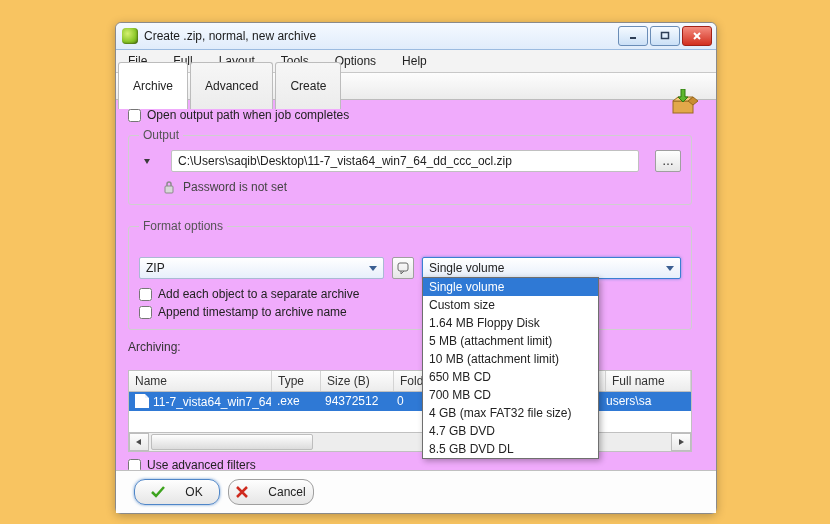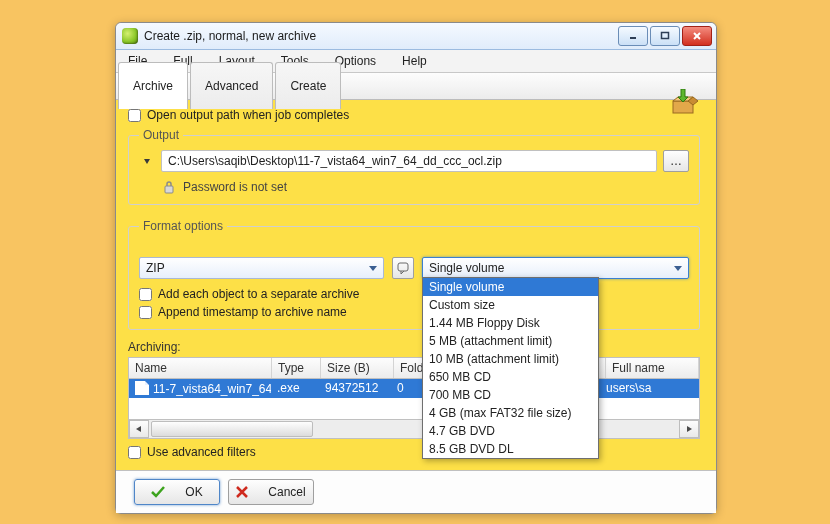--- a/index.html
+++ b/index.html
@@ -14,45 +14,45 @@
   .winbtn.close{background:linear-gradient(#f48c7f,#d22f1f);border-color:#a22016;}
   .winbtn svg{pointer-events:none;}
   
   .menubar{height:22px;display:flex;align-items:center;padding:0 4px;border-bottom:1px solid #c8c8c8;gap:10px;background:#f3f3f3;}
   .menuitem{padding:2px 8px;border-radius:3px;cursor:pointer;}
   
   .tabrow{height:26px;background:linear-gradient(#fdfdfd,#ececec);border-bottom:1px solid #bcbcbc;display:flex;align-items:flex-end;padding:0 2px;}
   .tab{padding:16px 14px;border:1px solid #bcbcbc;border-bottom:none;margin-right:2px;border-radius:3px 3px 0 0;background:linear-gradient(#f6f6f6,#ececec);cursor:pointer;position:relative;top:10px;}
   .tab.active{background:#fff;z-index:2;}
   
-  .body{flex:1;background:#fde047;padding:8px 16px 0 12px;display:flex;flex-direction:column;overflow:hidden;}
+  .body{flex:1;background:#f0abfc;padding:8px 24px 0 12px;display:flex;flex-direction:column;overflow:hidden;}
   .check{display:flex;align-items:center;gap:6px;}
   .check input{margin:0;}
   fieldset{border:1px solid #cfcfcf;border-radius:3px;margin:6px 0 8px 0;padding:8px 10px 10px 10px;}
   legend{padding:0 4px;color:#555;}
-  .outputrow{display:flex;align-items:center;gap:6px;}
+  .outputrow{display:flex;align-items:center;gap:16px;}
   .collapser{width:16px;height:16px;display:flex;align-items:center;justify-content:center;cursor:pointer;}
   .pathfield{flex:1;border:1px solid #c0c0c0;background:#fff;padding:3px 6px;border-radius:2px;}
   .sqbtn{width:24px;height:20px;border:1px solid #9f9f9f;border-radius:2px;background:linear-gradient(#fefefe,#e6e6e6);display:flex;align-items:center;justify-content:center;cursor:pointer;}
   .pwrow{display:flex;align-items:center;gap:8px;margin-top:8px;padding-left:24px;color:#444;}
   .lockicon{width:12px;height:14px;}
   .formatrow{display:flex;align-items:center;gap:8px;margin-top:16px;}
   .combo{flex:1;border:1px solid #aab9d4;border-radius:2px;background:linear-gradient(#ffffff,#e7effb);height:20px;display:flex;align-items:center;padding:0 6px;justify-content:space-between;cursor:pointer;}
   .combo .arrow{border-left:4px solid transparent;border-right:4px solid transparent;border-top:5px solid #3b5f92;}
   .combo.open{border:1px solid #3a7fd1;box-shadow:0 0 3px rgba(58,127,209,.7);}
   .combowrap{position:relative;flex:1;}
   .dropdown{position:absolute;top:20px;left:0;width:175px;background:#fff;border:1px solid #6f6f6f;box-shadow:2px 2px 6px rgba(0,0,0,.3);z-index:100;}
   .ddopt{padding:2px 6px;white-space:nowrap;cursor:pointer;}
   .ddopt.sel{background:#2f79d5;color:#fff;}
   .topright{position:absolute;right:18px;top:66px;}
   .boxicon{width:30px;height:26px;}
   
   .archlabel{color:#333;margin-top:2px;}
   
-  .tblwrap{flex:1;border:1px solid #c0c0c0;margin-top:3px;background:#fff;display:flex;flex-direction:column;min-height:80px;}
+  .tblwrap{flex:1;border:1px solid #c0c0c0;margin-top:16px;background:#fff;display:flex;flex-direction:column;min-height:80px;}
   .tblhead{display:flex;background:linear-gradient(#fdfdfd,#ececec);border-bottom:1px solid #c0c0c0;}
   .th{padding:3px 6px;border-right:1px solid #d4d4d4;font-weight:normal;color:#333;}
   .tblbody{flex:1;overflow:hidden;}
   .tr{display:flex;}
   .tr.sel{background:#2f79d5;color:#fff;}
   .td{padding:2px 6px;overflow:hidden;white-space:nowrap;}
   .cName{width:130px;}
   .cType{width:36px;}
   .cSize{width:60px;}
   .cFolders{width:48px;text-align:left;}
@@ -64,21 +64,21 @@
   .tr.sel .fileicon{background:#fff;border-color:#fff;}
   
   .hscroll{height:18px;display:flex;align-items:center;background:#eee;border-top:1px solid #c0c0c0;}
   .sarrow{width:18px;height:16px;border:1px solid #bdbdbd;background:linear-gradient(#fdfdfd,#e9e9e9);display:flex;align-items:center;justify-content:center;cursor:pointer;}
   .strack{flex:1;height:16px;background:#ededed;display:flex;align-items:center;}
   .sthumb{width:160px;height:14px;margin-left:2px;background:linear-gradient(#fefefe,#dcdcdc);border:1px solid #bdbdbd;border-radius:2px;cursor:pointer;}
   .advcheck{margin:6px 0 20px 0;}
   
   .btnbar{border-top:1px solid #c0c0c0;padding:8px 10px;display:flex;align-items:center;background:#fdfdfd;}
   .status{flex:1;color:#444;}
-  .btn{min-width:84px;height:24px;border:1px solid #9f9f9f;border-radius:3px;background:linear-gradient(#fefefe,#e6e6e6);margin-left:8px;display:flex;align-items:center;justify-content:center;gap:20px;cursor:pointer;text-align:center;}
+  .btn{min-width:84px;height:24px;border:1px solid #9f9f9f;border-radius:11px;background:linear-gradient(#fefefe,#e6e6e6);margin-left:8px;display:flex;align-items:center;justify-content:center;gap:20px;cursor:pointer;text-align:center;}
   .btn.default{border-color:#4f86c8;box-shadow:0 0 3px rgba(79,134,200,.8);}
   .tick{width:14px;height:12px;}
   .cross{width:12px;height:12px;}
 </style>
 </head>
 <body>
 
 <div class="stage">
   <div class="window">
 
@@ -174,21 +174,21 @@
               </svg>
           </div>
           <div class="combowrap">
             <div class="combo open">
               <span>Single volume</span>
               <span class="arrow"></span>
             </div>
             <div class="dropdown" id="dd">
                 <div class="ddopt sel">Single volume</div>
                 <div class="ddopt">Custom size</div>
-                <div class="ddopt">1.44 MB Floppy Disk</div>
+                <div class="ddopt">1.64 MB Floppy Disk</div>
                 <div class="ddopt">5 MB (attachment limit)</div>
                 <div class="ddopt">10 MB (attachment limit)</div>
                 <div class="ddopt">650 MB CD</div>
                 <div class="ddopt">700 MB CD</div>
                 <div class="ddopt">4 GB (max FAT32 file size)</div>
                 <div class="ddopt">4.7 GB DVD</div>
                 <div class="ddopt">8.5 GB DVD DL</div>
               </div>
           </div>
         </div>

